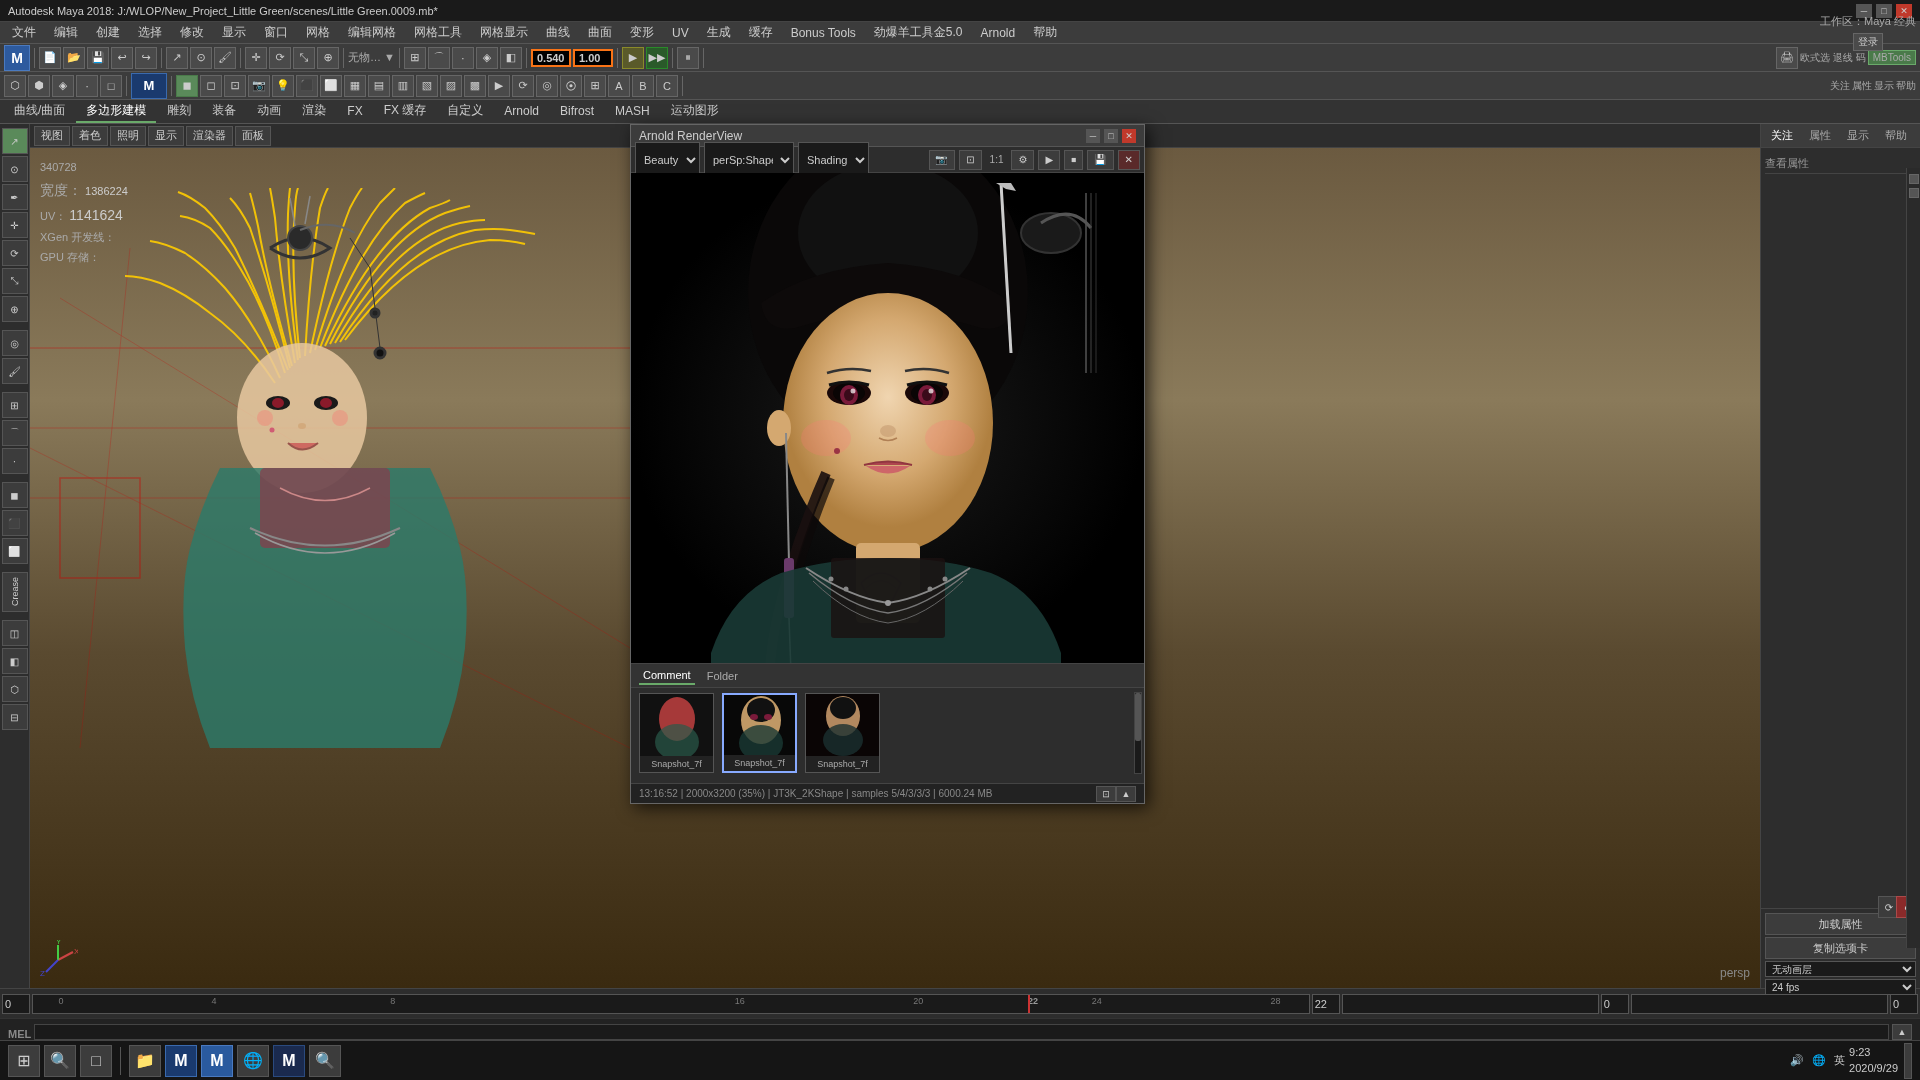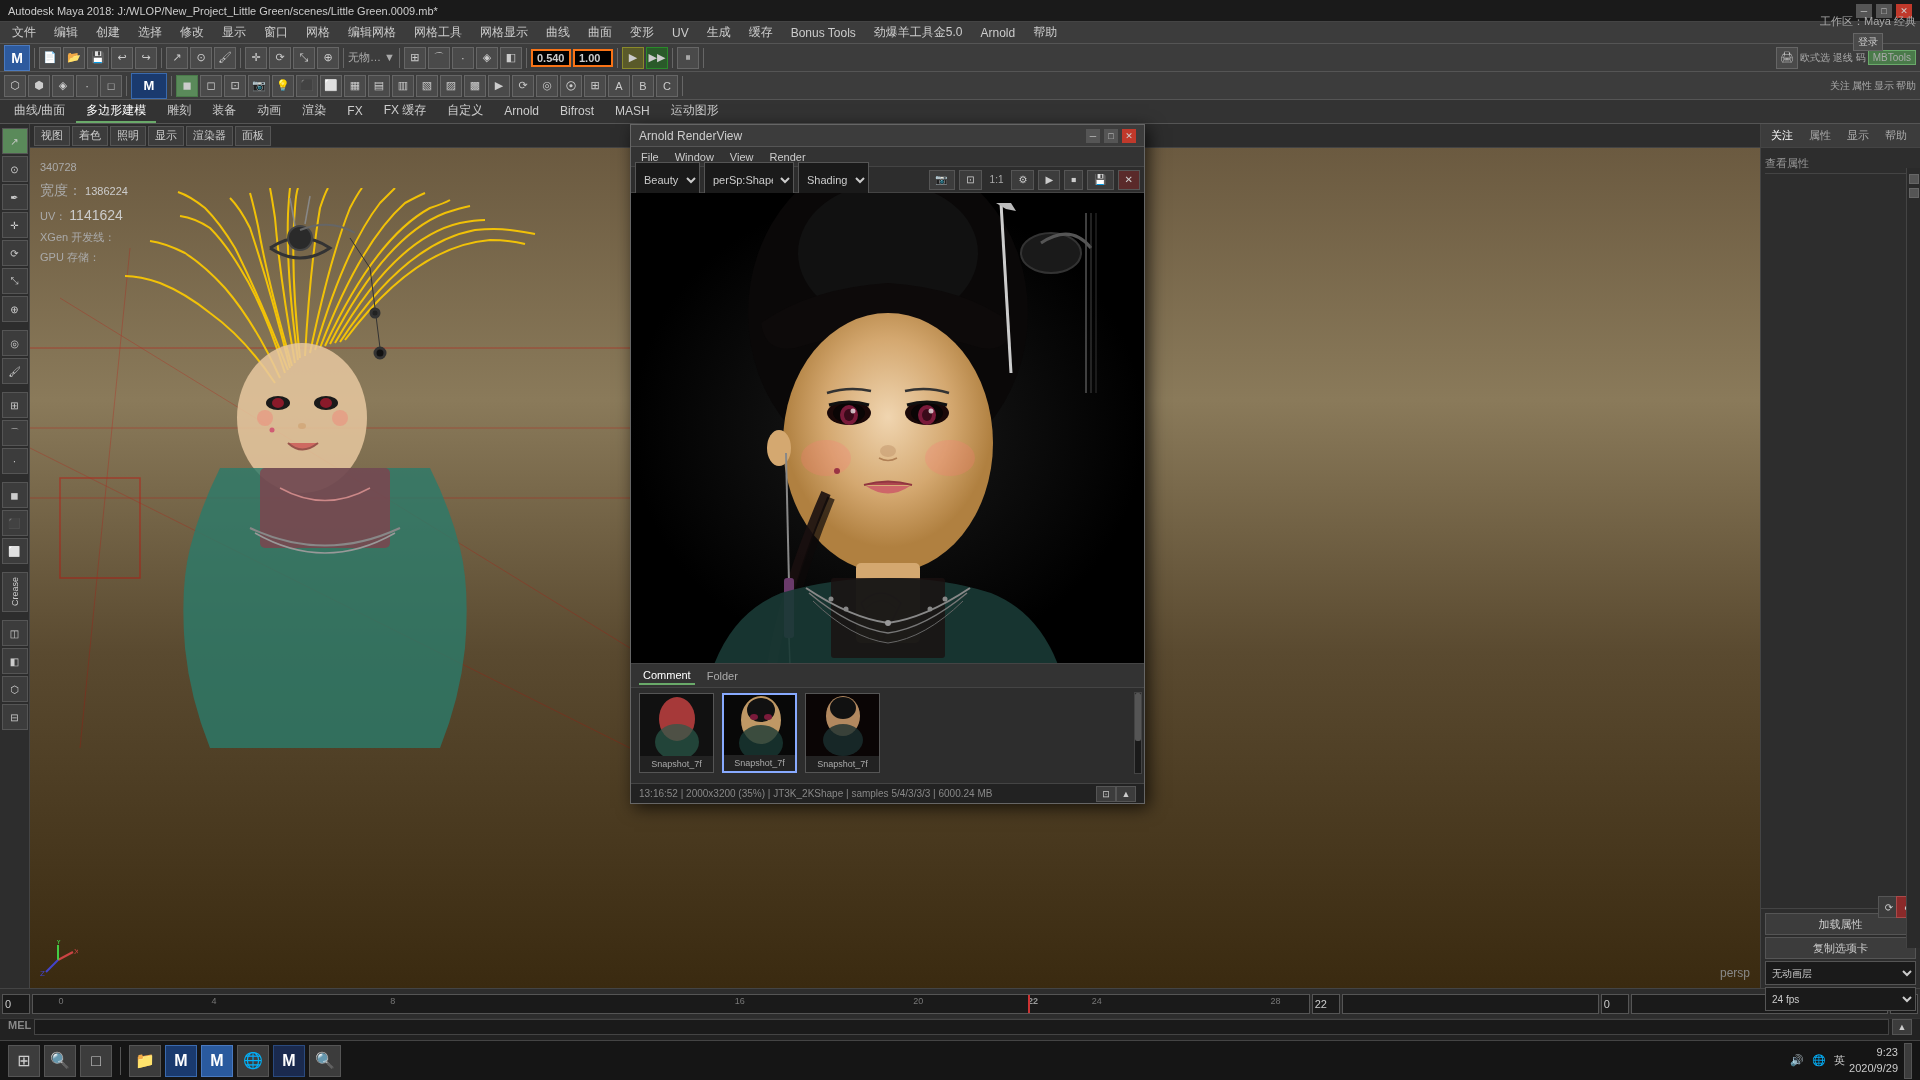--- a/index.html
+++ b/index.html
@@ -392,21 +392,20 @@
     }
     .taskbar-spacer { flex: 1; }
     .task-sys {
       display: flex;
       align-items: center;
       gap: 8px;
       font-size: 11px;
       color: #ccc;
     }
     .task-time {
-      text-align: right;
       font-size: 11px;
       color: #ccc;
       line-height: 1.4;
     }
 
     
     .info-overlay {
       position: absolute;
       top: 10px;
       left: 10px;
@@ -464,21 +463,21 @@
       color: #ccc;
       font-size: 11px;
       cursor: pointer;
       margin-bottom: 2px;
       display: flex;
       align-items: center;
       justify-content: center;
     }
     .mr-select {
       width: 100%;
-      height: 24px;
+      height: 16px;
       background: #1a1a1a;
       border: 1px solid #555;
       color: #ccc;
       font-size: 10px;
       padding: 0 2px;
       margin-bottom: 2px;
     }
 
     
     #far-right-toolbar {
@@ -814,26 +813,20 @@
 
   <div id="arnold-render-window" style="position:absolute; left:630px; top:0; width:515px; height:680px; z-index:100;">
     <div id="arv-title">
       <span class="title">Arnold RenderView</span>
       <div class="win-btns">
         <button class="wb">─</button>
         <button class="wb">□</button>
         <button class="wb" style="background:#c0392b;">✕</button>
       </div>
     </div>
-    <div id="arv-menubar">
-      <span class="arv-mi">File</span>
-      <span class="arv-mi">Window</span>
-      <span class="arv-mi">View</span>
-      <span class="arv-mi">Render</span>
-    </div>
     <div id="arv-toolbar">
       <select class="arv-select">
         <option>Beauty</option>
       </select>
       <select class="arv-select" style="width:90px;">
         <option>perSp:Shape</option>
       </select>
       <select class="arv-select">
         <option>Shading</option>
       </select>
@@ -1056,21 +1049,21 @@
     <div style="position:absolute; left:78%; top:0; height:100%; width:2px; background:#cc3333;"></div>
   </div>
 
   <input type="text" value="22" style="width: 28px; height: 20px; background: rgb(26, 26, 26); border: 1px solid rgb(85, 85, 85); color: rgb(204, 204, 204); font-size: 11px; padding: 0px 2px;">
   <div style="flex:0.2; height:20px; background:#1a1a1a; border:1px solid #555;"></div>
   <input type="text" value="0" style="width: 28px; height: 20px; background: rgb(26, 26, 26); border: 1px solid rgb(85, 85, 85); color: rgb(204, 204, 204); font-size: 11px; padding: 0px 2px;">
   <div style="flex:0.2; height:20px; background:#1a1a1a; border:1px solid #555;"></div>
   <input type="text" value="0" style="width: 28px; height: 20px; background: rgb(26, 26, 26); border: 1px solid rgb(85, 85, 85); color: rgb(204, 204, 204); font-size: 11px; padding: 0px 2px;">
 </div>
 
-<div id="status-bar" style="height:22px; background:#222; border-top:1px solid #333; display:flex; align-items:flex-start; padding:0 8px; gap:3px;">
+<div id="status-bar" style="height:22px; background:#222; border-top:1px solid #333; display:flex; align-items:flex-end; padding:0 8px; gap:3px;">
   <span style="color:#888; font-size:11px; font-weight:bold;">MEL</span>
   <div style="flex:1; height:16px; background:#1a1a1a; border:1px solid #444; cursor:text;"></div>
   <button style="width:20px; height:16px; background:#3c3c3c; border:1px solid #555; color:#ccc; font-size:9px; cursor:pointer;">▲</button>
 </div>
 
 <div id="taskbar">
   <div class="task-icon">⊞</div>
   <div class="task-icon">🔍</div>
   <div class="task-icon">□</div>
   <div style="width:1px; height:28px; background:#555; margin:0 4px;"></div>

